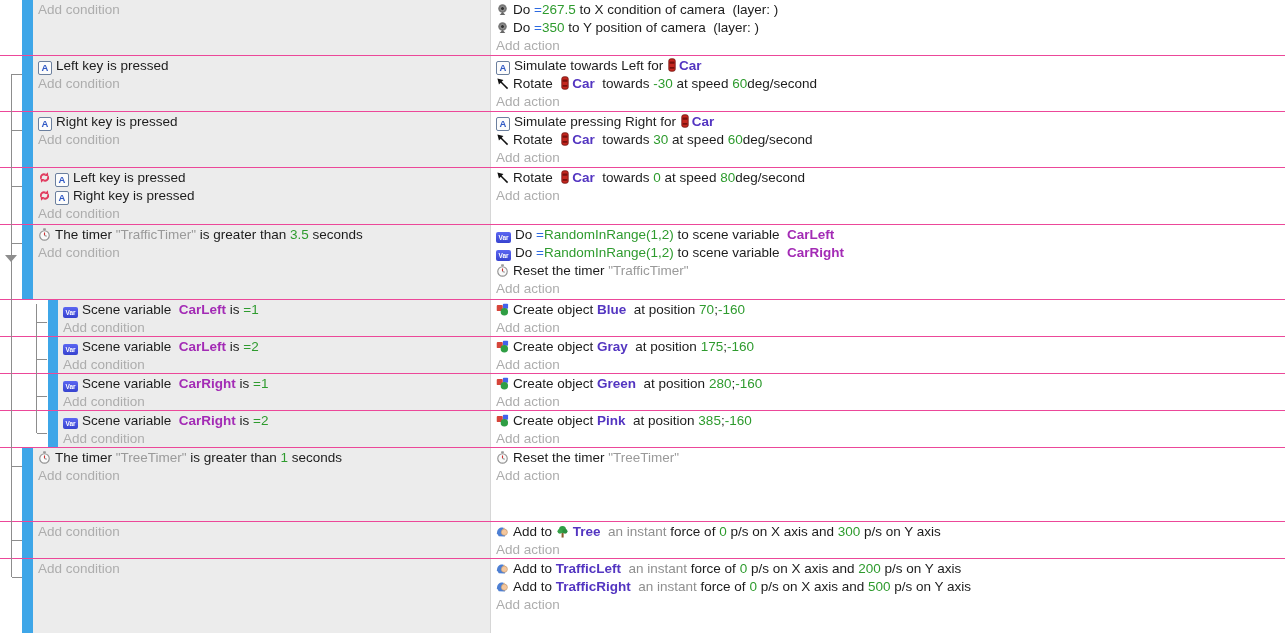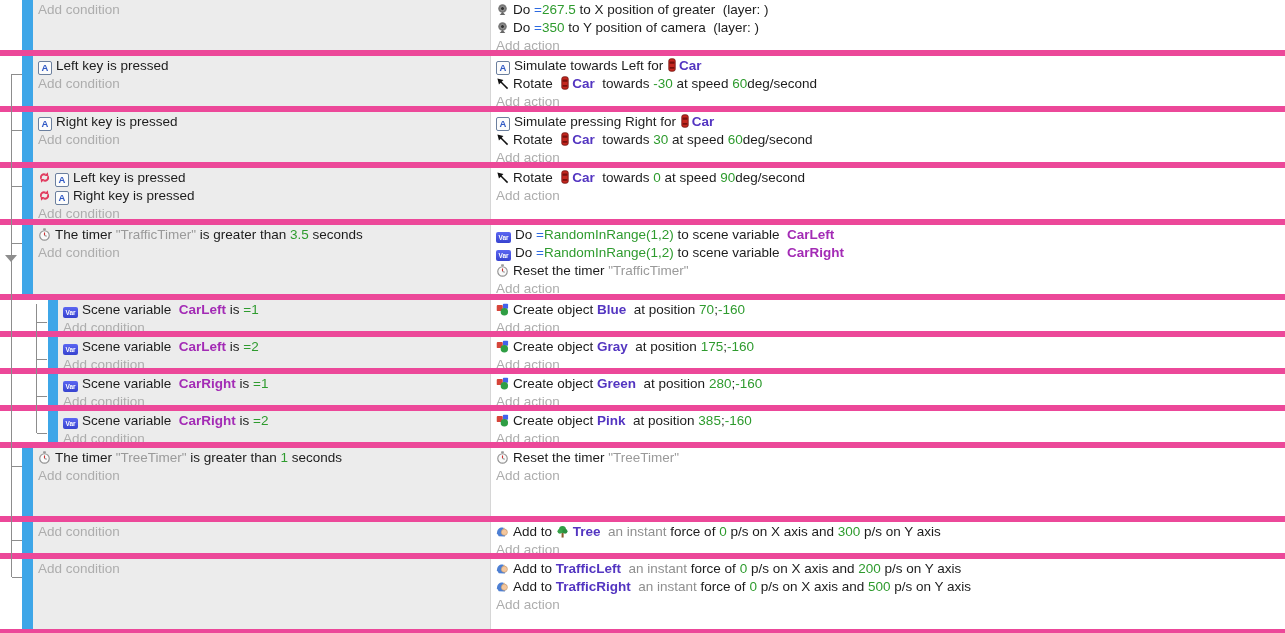--- a/index.html
+++ b/index.html
@@ -2,21 +2,21 @@
 <html><head>
 <meta charset="utf-8">
 <style>
   html,body{margin:0;padding:0;}
   body{
     width:1285px;height:633px;overflow:hidden;background:#fff;
     font-family:"Liberation Sans",sans-serif;font-size:13.5px;color:#1c1c1c;
     position:relative;
   }
   #canvas{position:relative;width:1285px;height:633px;}
-  .event-row{display:flex;box-sizing:border-box;border-bottom:6px solid #ec4899;overflow:hidden;background:#fff;}
+  .event-row{display:flex;box-sizing:border-box;border-bottom:1px solid #ec4899;overflow:hidden;background:#fff;}
   .gutter{flex:0 0 auto;background:#fff;}
   .bar{flex:0 0 auto;background:var(--bar,#3ea6e8);}
   .conds{flex:0 0 auto;background:#ececec;padding:1px 0 0 5px;box-sizing:border-box;}
   .acts{flex:1 1 auto;background:#fff;border-left:1px solid #d6d6d6;padding:1px 0 0 5px;box-sizing:border-box;}
   .line{height:18px;line-height:18px;white-space:pre;overflow:hidden;cursor:pointer;}
   .add{height:18px;line-height:18px;color:var(--placeholder,#adadad);cursor:pointer;white-space:pre;}
   .sg-t{color:#1c1c1c;}
   .sg-num{color:var(--num,#2e9b2e);}
   .sg-eq{color:var(--eq,#2d6ae0);}
   .sg-obj{color:var(--obj,#5335c1);font-weight:bold;}
@@ -50,21 +50,21 @@
         <div class="gutter" style="width: 22px;"></div>
         <div class="bar" style="width: 11px;"></div>
         <div class="conds" style="width: 457px;">
           <div class="add">Add condition</div>
         </div>
         <div class="acts">
           <div class="line"><span class="ic ic-camera"><svg width="13" height="13" viewBox="0 0 14 14">
                 <circle cx="7" cy="6" r="4.6" fill="#777"></circle>
                 <circle cx="7" cy="6" r="2.2" fill="#333" stroke="#aaa" stroke-width="0.8"></circle>
                 <path d="M4 13 L7 9.5 L10 13 Z" fill="#666"></path>
-              </svg></span><span class="sg-t">Do </span><span class="sg-eq">=</span><span class="sg-num">267.5</span><span class="sg-t"> to X position of greater  (layer: )</span></div>
+              </svg></span><span class="sg-t">Do </span><span class="sg-eq">=</span><span class="sg-num">267.5</span><span class="sg-t"> to X condition of camera  (layer: )</span></div>
           <div class="line"><span class="ic ic-camera"><svg width="13" height="13" viewBox="0 0 14 14">
                 <circle cx="7" cy="6" r="4.6" fill="#777"></circle>
                 <circle cx="7" cy="6" r="2.2" fill="#333" stroke="#aaa" stroke-width="0.8"></circle>
                 <path d="M4 13 L7 9.5 L10 13 Z" fill="#666"></path>
               </svg></span><span class="sg-t">Do </span><span class="sg-eq">=</span><span class="sg-num">350</span><span class="sg-t"> to Y position of camera  (layer: )</span></div>
           <div class="add">Add action</div>
         </div>
       </div>
       <div class="event-row" style="height: 56px;">
         <div class="gutter" style="width: 22px;"></div>
@@ -137,21 +137,21 @@
           <div class="add">Add condition</div>
         </div>
         <div class="acts">
           <div class="line"><span class="ic ic-rotate"><svg width="13" height="13" viewBox="0 0 14 14">
                 <path d="M12.5 12.5 L4.5 4.5" stroke="#111" stroke-width="1.6"></path>
                 <path d="M1.5 1.5 L8 3.2 L3.2 8 Z" fill="#111"></path>
               </svg></span><span class="sg-t">Rotate  </span><span class="ic ic-car"><svg width="8" height="14" viewBox="0 0 8 14">
                 <rect x="0.8" y="0.8" width="6.4" height="12.4" rx="2" fill="#c4271f" stroke="#6d120d" stroke-width="0.8"></rect>
                 <rect x="1.6" y="3.6" width="4.8" height="2.2" rx="0.6" fill="#7a100c"></rect>
                 <rect x="1.6" y="9" width="4.8" height="1.8" rx="0.6" fill="#7a100c"></rect>
-              </svg></span><span class="sg-obj">Car</span><span class="sg-t">  towards </span><span class="sg-num">0</span><span class="sg-t"> at speed </span><span class="sg-num">90</span><span class="sg-t">deg/second</span></div>
+              </svg></span><span class="sg-obj">Car</span><span class="sg-t">  towards </span><span class="sg-num">0</span><span class="sg-t"> at speed </span><span class="sg-num">80</span><span class="sg-t">deg/second</span></div>
           <div class="add">Add action</div>
         </div>
       </div>
       <div class="event-row" style="height: 75px;">
         <div class="gutter" style="width: 22px;"></div>
         <div class="bar" style="width: 11px;"></div>
         <div class="conds" style="width: 457px;">
           <div class="line"><span class="ic ic-timer"><svg width="13" height="13" viewBox="0 0 14 14">
                 <rect x="5.5" y="0.4" width="3" height="2" rx="0.5" fill="#999"></rect>
                 <circle cx="7" cy="8" r="5.1" fill="#fafafa" stroke="#909090" stroke-width="1.2"></circle>

